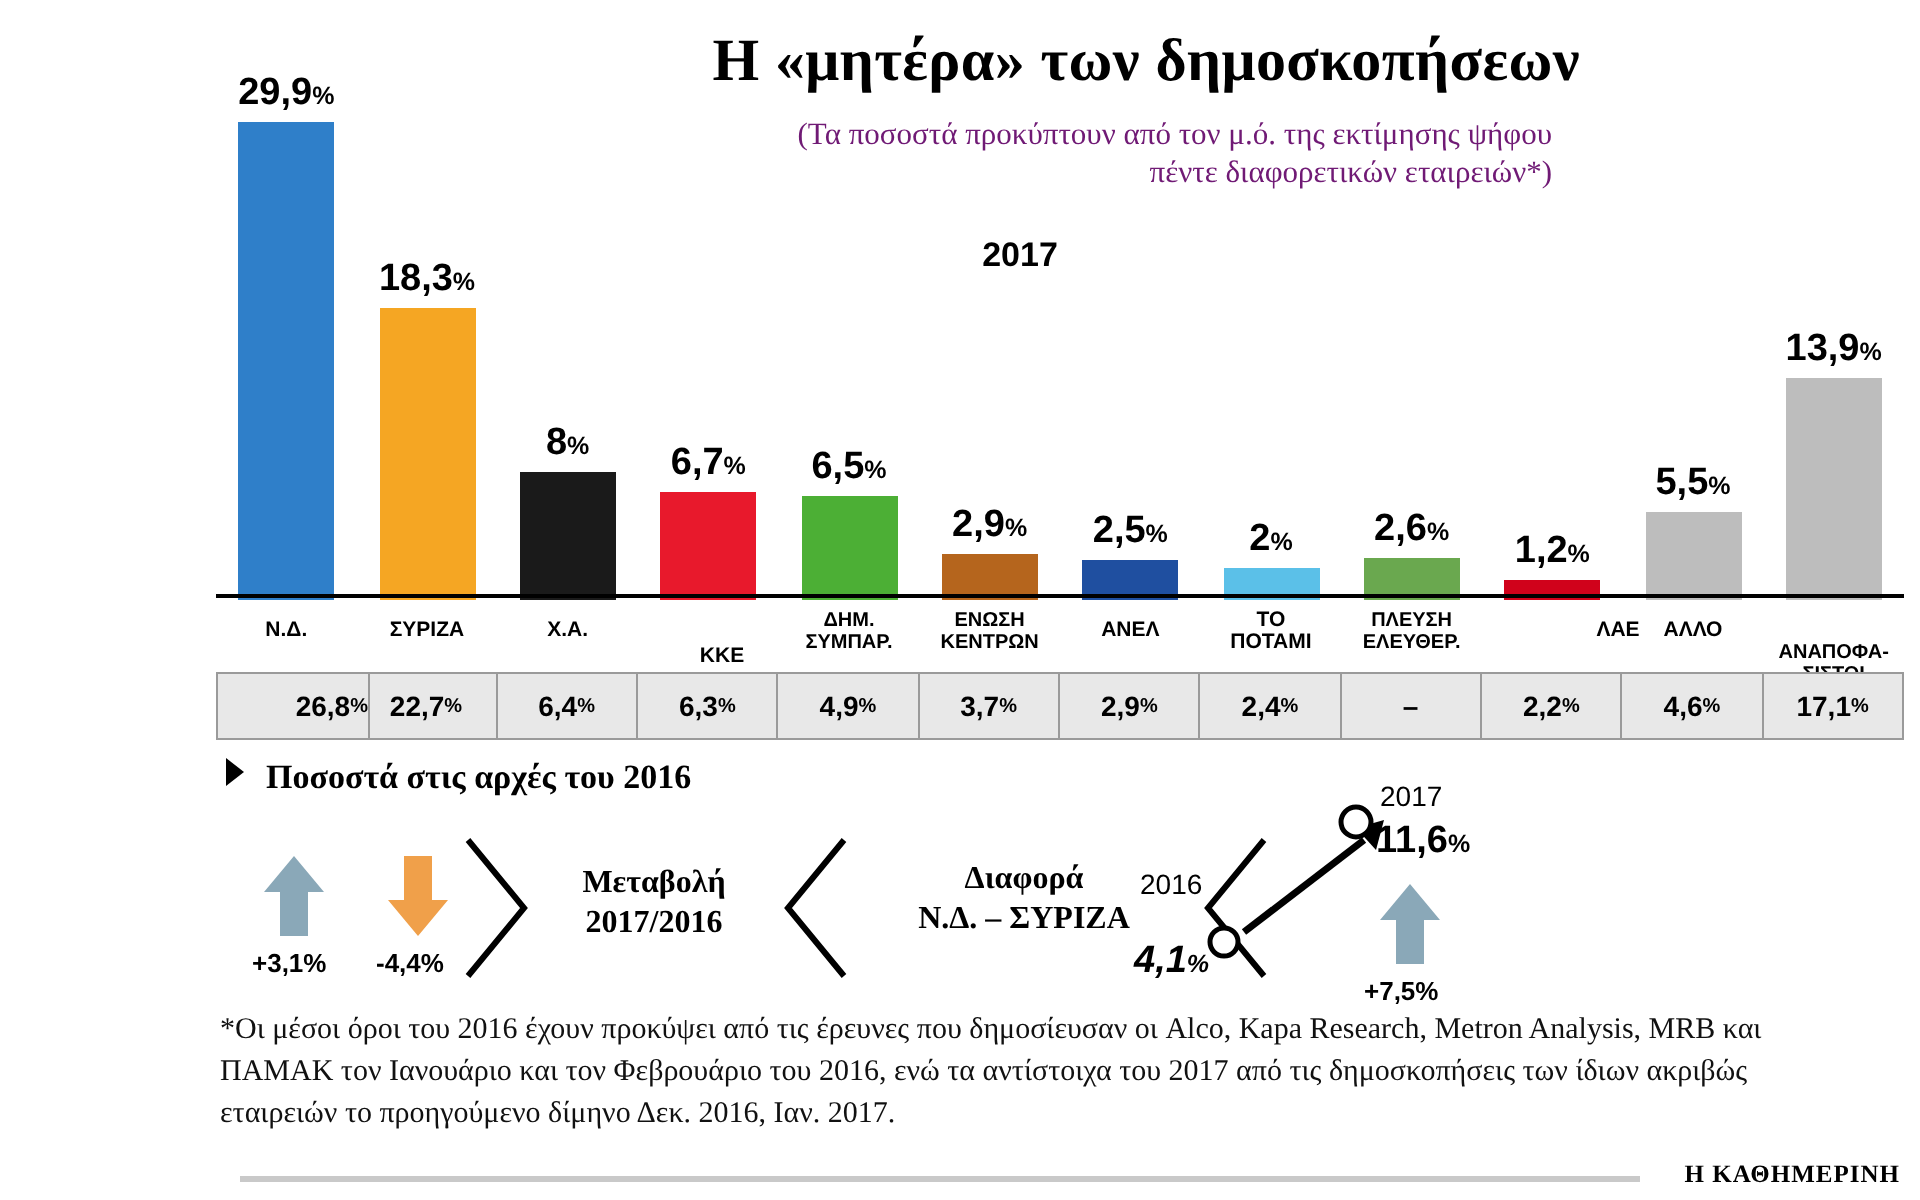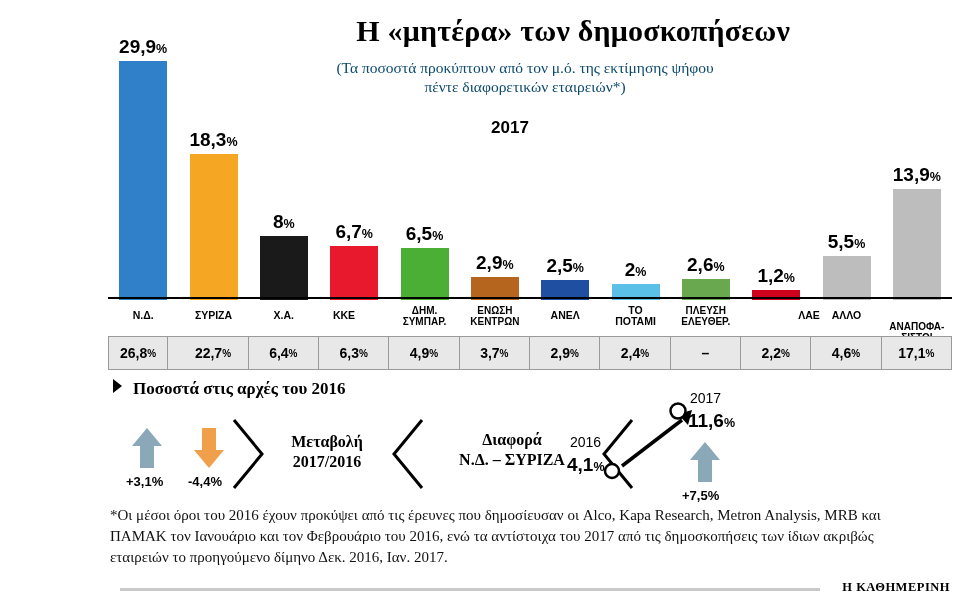--- a/index.html
+++ b/index.html
@@ -14,24 +14,24 @@
   .wrap{position:absolute;left:0;top:0;width:960px;height:600px;}
 
   
   .title{
     position:absolute;left:230px;top:14px;width:560px;
     text-align:right;
     font-family:"Liberation Serif", serif;
     font-weight:bold;font-size:30px;letter-spacing:.2px;
   }
   .subtitle{
-    position:absolute;left:245px;top:58px;width:560px;
-    text-align:center;
+    position:absolute;left:216px;top:58px;width:560px;
+    text-align:right;
     font-family:"Liberation Serif", serif;
-    font-size:15.5px;line-height:19px;color:#0c4a6e;
+    font-size:15.5px;line-height:19px;color:#701a75;
   }
   .yearlabel{
     position:absolute;left:230px;top:118px;width:560px;
     text-align:center;font-weight:bold;font-size:17px;
   }
 
   
   .chart{position:absolute;left:108px;top:0px;width:844px;height:300px;}
   .col{
     position:absolute;bottom:0;width:68px;
@@ -168,33 +168,33 @@
         <div class="val"><span>13,9</span><span class="pc">%</span></div>
         <div class="bar" style="height: 111.2px; background: rgb(189, 189, 189);"></div>
       </div>
     </div>
   <div class="axis"></div>
 
   <div class="namerow" id="namerow">
       <div class="namecell" style="left: 1.16667px;">Ν.Δ.</div>
       <div class="namecell" style="left: 71.5px;">ΣΥΡΙΖΑ</div>
       <div class="namecell" style="left: 141.833px;">Χ.Α.</div>
-      <div class="namecell" style="left: 202px;">ΚΚΕ</div>
+      <div class="namecell" style="left: 219px; margin-top: 13px;">ΚΚΕ</div>
       <div class="namecell small" style="left: 282.5px;">ΔΗΜ.<br>ΣΥΜΠΑΡ.</div>
       <div class="namecell small" style="left: 352.833px;">ΕΝΩΣΗ<br>ΚΕΝΤΡΩΝ</div>
       <div class="namecell" style="left: 423.167px;">ΑΝΕΛ</div>
       <div class="namecell" style="left: 493.5px;">ΤΟ<br>ΠΟΤΑΜΙ</div>
       <div class="namecell small" style="left: 563.833px;">ΠΛΕΥΣΗ<br>ΕΛΕΥΘΕΡ.</div>
       <div class="namecell" style="left: 667px;">ΛΑΕ</div>
       <div class="namecell" style="left: 704.5px;">ΑΛΛΟ</div>
       <div class="namecell small" style="left: 774.833px; margin-top: 16px;">ΑΝΑΠΟΦΑ-ΣΙΣΤΟΙ</div>
     </div>
 
   <div class="strip" id="strip">
-      <div class="stripcell" style="left: 0px; width: 60px;">
+      <div class="stripcell" style="left: 0px; width: 77px; justify-content: flex-end;">
         <span>26,8</span>
         <span class="pc">%</span>
       </div>
       <div class="stripcell" style="left: 70.3333px; width: 70.3333px;">
         <span>22,7</span>
         <span class="pc">%</span>
       </div>
       <div class="stripcell" style="left: 140.667px; width: 70.3333px;">
         <span>6,4</span>
         <span class="pc">%</span>
@@ -263,21 +263,21 @@
 
     <div class="midtext" style="left:322px;top:32px;width:180px;">
       <span>Διαφορά</span><br>
       <span>Ν.Δ. – ΣΥΡΙΖΑ</span>
     </div>
     <svg class="chev" style="left:500px;top:18px;" width="36" height="76" viewBox="0 0 36 76">
       <polyline points="32,4 4,38 32,72" fill="none" stroke="#000" stroke-width="3"></polyline>
     </svg>
 
     <div class="smallyear" style="left:470px;top:36px;">2016</div>
-    <div class="bignum" style="left:467px;top:56px;">
+    <div class="bignum" style="left:467px;top:72px;font-style:italic;">
       <span>4,1</span><span class="pc">%</span>
     </div>
 
     <svg class="arrowup" style="left:500px;top:0px;" width="110" height="90" viewBox="0 0 110 90">
       <circle cx="12" cy="73" r="7" fill="#fff" stroke="#000" stroke-width="2.5"></circle>
       <line x1="22" y1="68" x2="82" y2="22" stroke="#000" stroke-width="3.5"></line>
       <polygon points="92,12 78,16 88,27" fill="#000"></polygon>
       <circle cx="78" cy="13" r="7.5" fill="#fff" stroke="#000" stroke-width="2.5"></circle>
     </svg>
 

